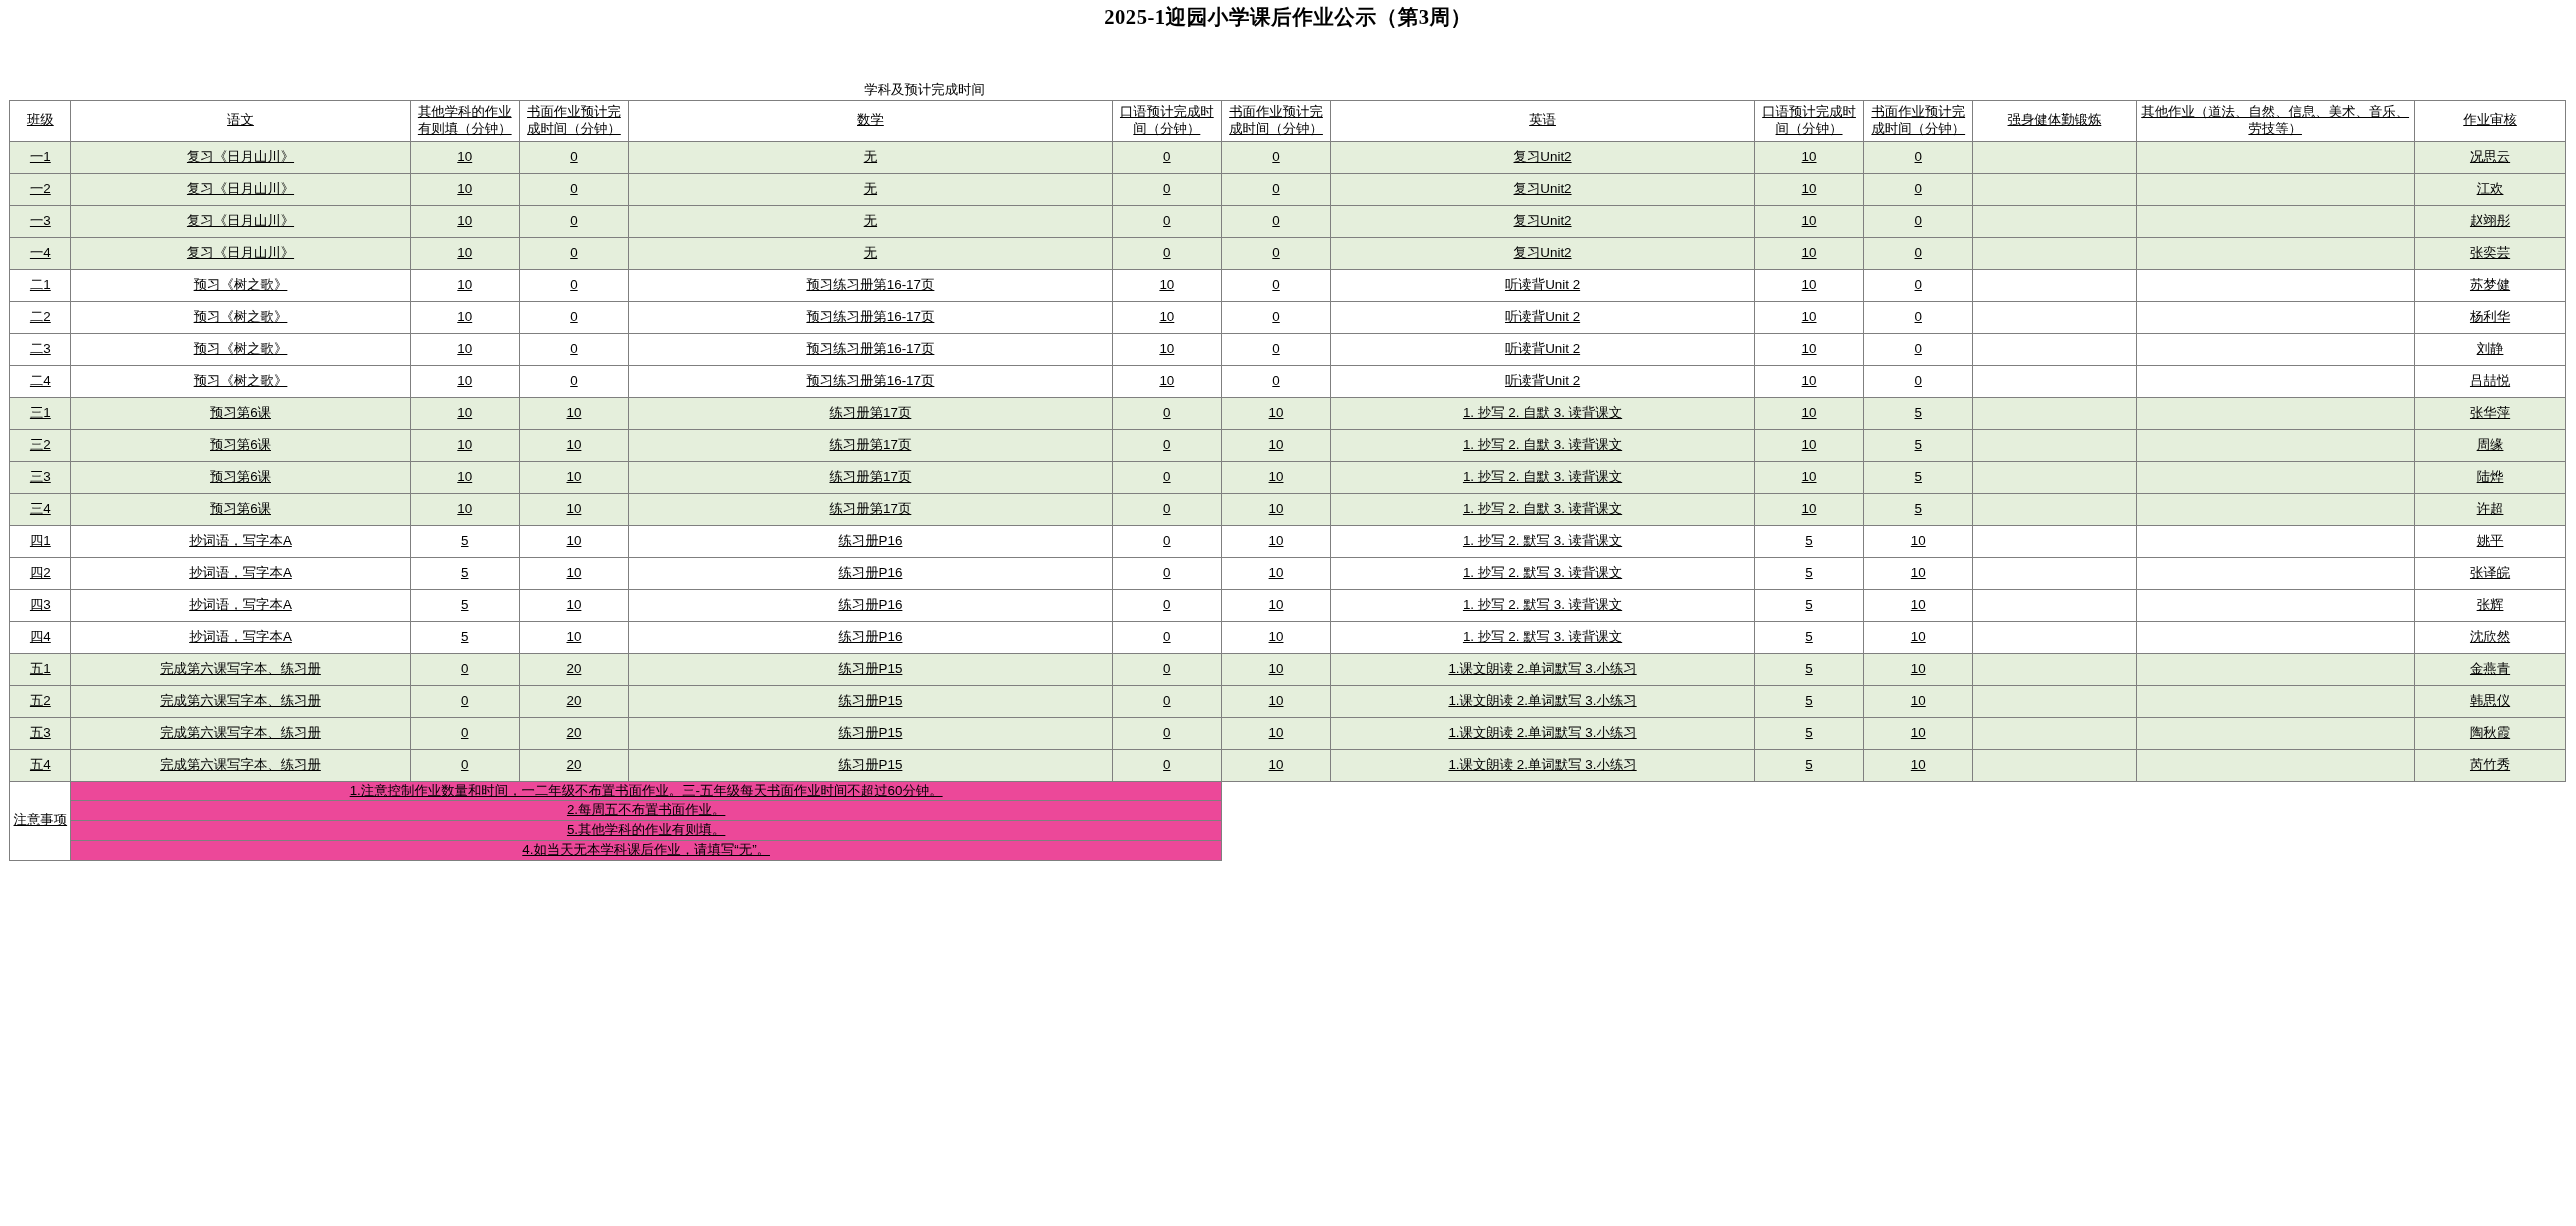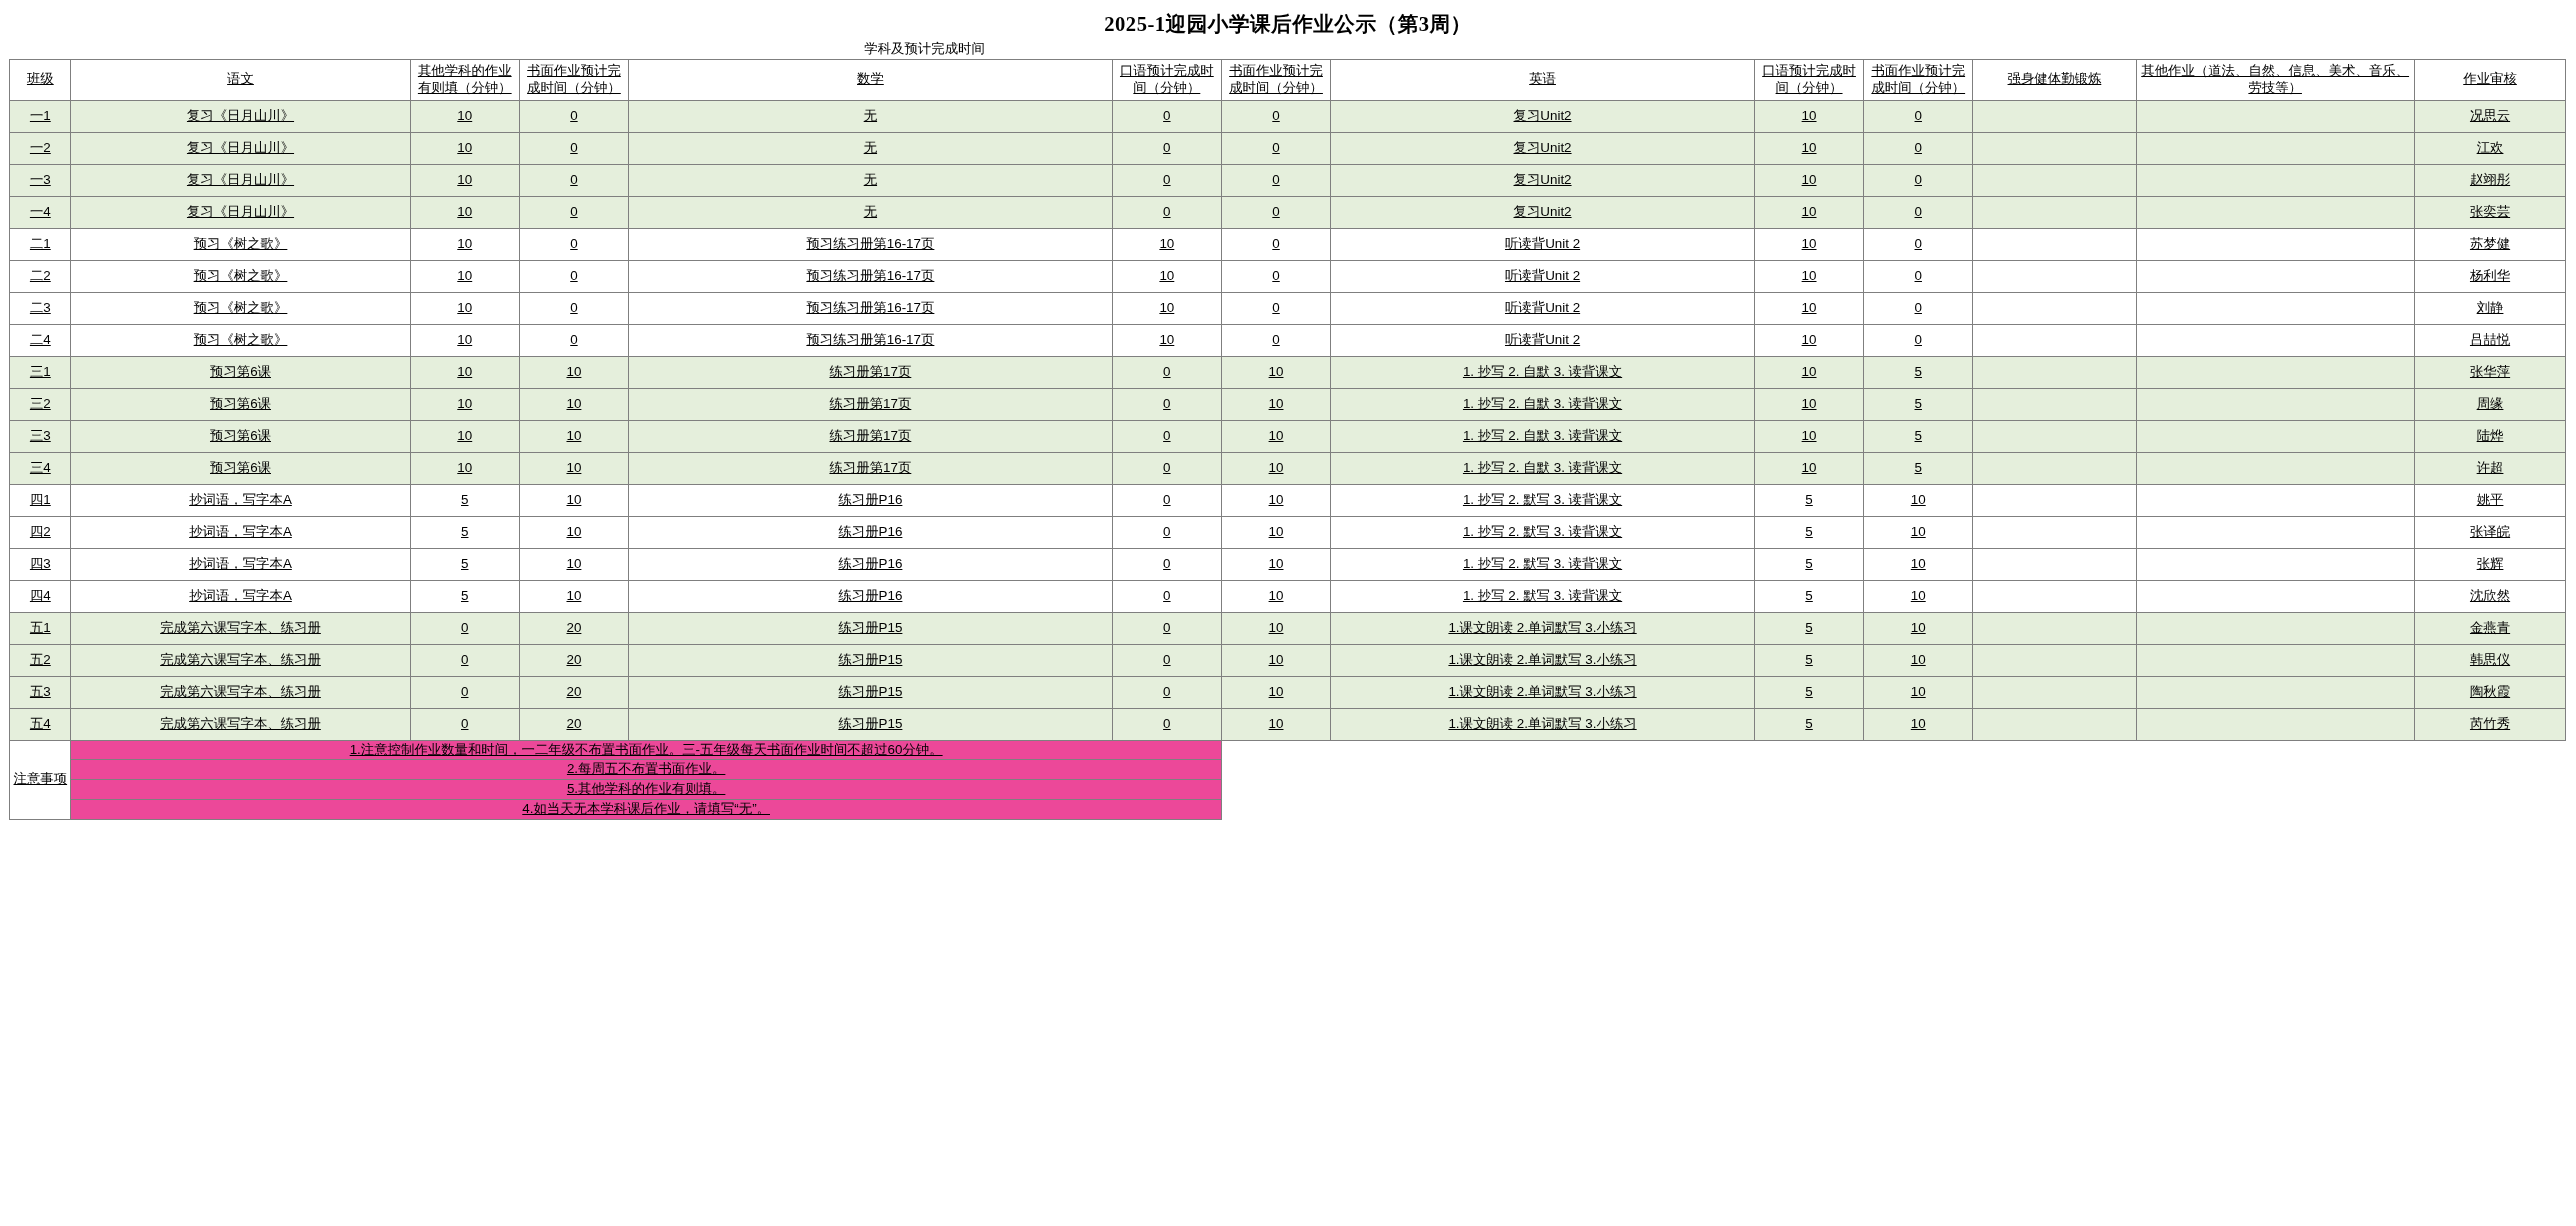--- a/index.html
+++ b/index.html
@@ -19,27 +19,28 @@
     width: 2576px;
     height: 1226px;
     box-sizing: border-box;
     padding: 0 9.3px;
   }
   .doc-title {
     text-align: center;
     font-size: 20.6px;
     font-weight: bold;
     letter-spacing: 0.5px;
-    padding-top: 10px;
+    padding-top: 3px;
     padding-bottom: 3.1px;
     font-family: "Liberation Serif", serif;
   }
   .subheader-row {
     position: relative;
     height: 17.5px;
+    margin-top: 48px;
   }
   .subheader-label {
     position: absolute;
     left: 855px;
     top: 0;
     font-size: 13.4px;
     line-height: 15.5px;
   }
   table.main {
     border-collapse: collapse;

